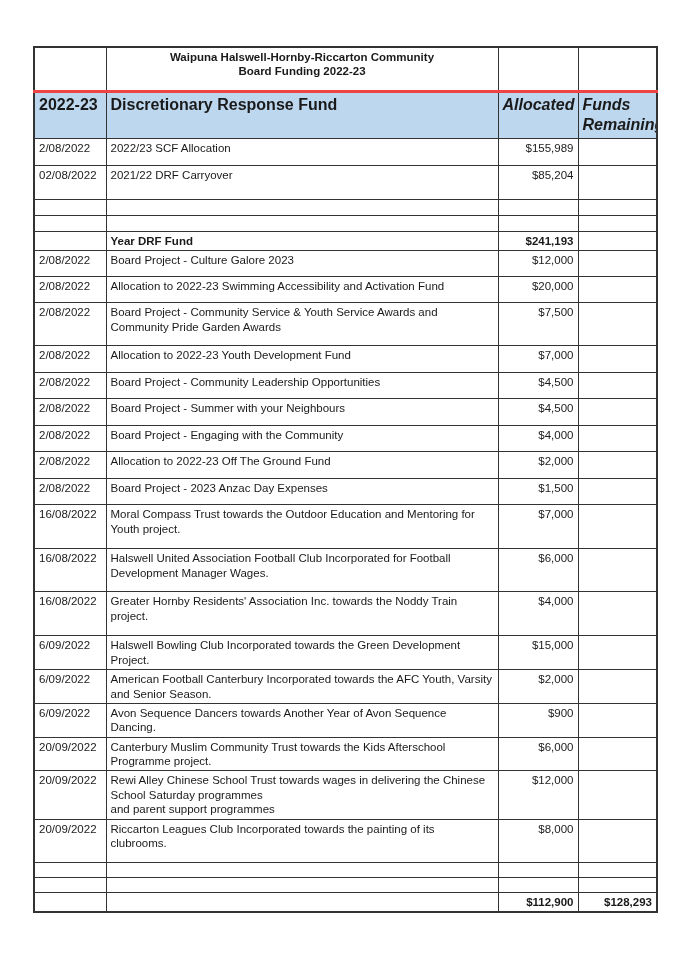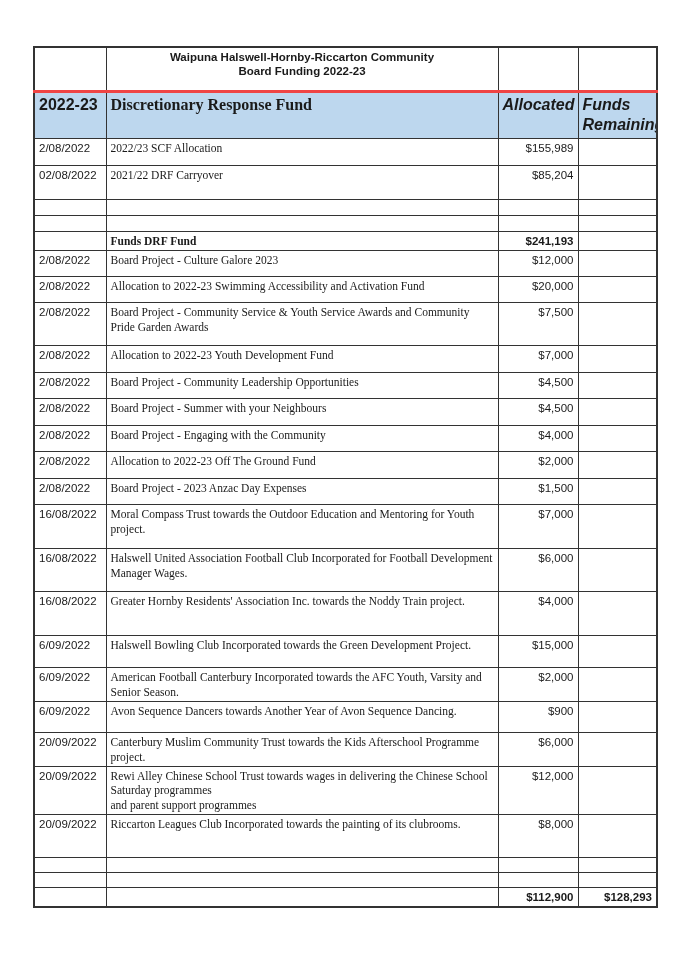--- a/index.html
+++ b/index.html
@@ -53,21 +53,20 @@
   tr.header-row td.cell-amount {
     text-align: left;
     font-style: italic;
   }
   td.cell-date {
     padding-left: 4px;
   }
   td.cell-desc {
     padding-left: 5px;
     white-space: pre-line;
-    font-family: Liberation Serif, serif;
   }
   td.cell-amount {
     text-align: right;
     padding-right: 5px;
   }
   td.vbottom {
     vertical-align: bottom;
     padding-bottom: 3px;
   }
   tr.bold td {
@@ -119,21 +118,21 @@
           <td class="cell-amount"></td>
         </tr>
         <tr style="height: 16px;">
           <td class="cell-date"></td>
           <td class="cell-desc"></td>
           <td class="cell-amount"></td>
           <td class="cell-amount"></td>
         </tr>
         <tr class="bold" style="height: 15px;">
           <td class="cell-date"></td>
-          <td class="cell-desc">Funds DRF Fund</td>
+          <td class="cell-desc">Year DRF Fund</td>
           <td class="cell-amount">$241,193</td>
           <td class="cell-amount"></td>
         </tr>
         <tr style="height: 26px;">
           <td class="cell-date">2/08/2022</td>
           <td class="cell-desc">Board Project - Culture Galore 2023</td>
           <td class="cell-amount">$12,000</td>
           <td class="cell-amount"></td>
         </tr>
         <tr style="height: 26px;">

